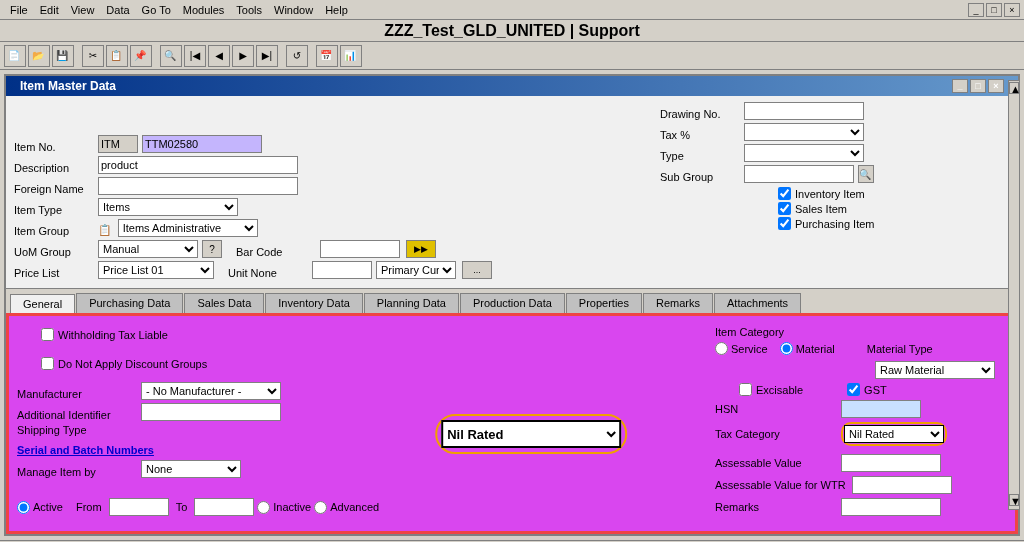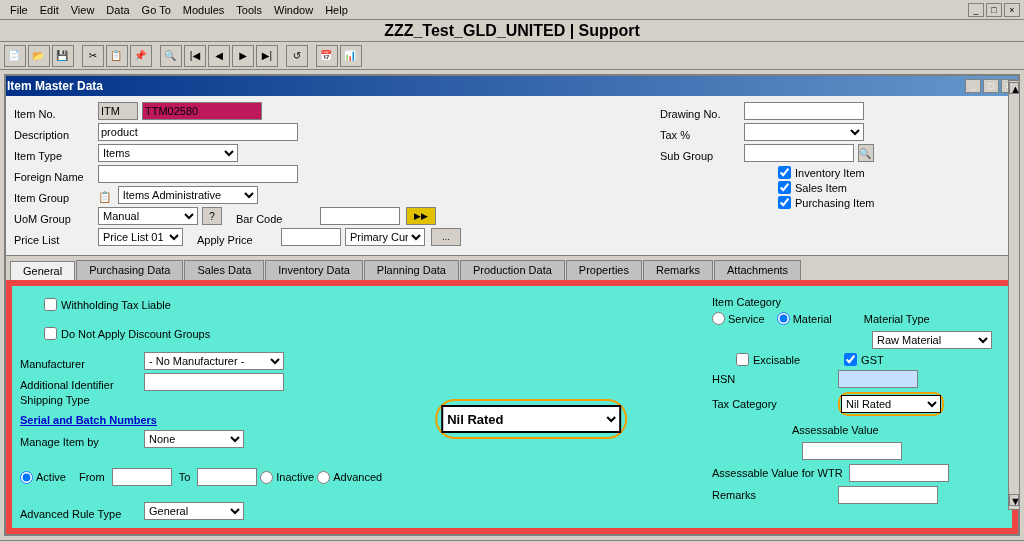--- a/index.html
+++ b/index.html
@@ -63,21 +63,21 @@
       background: #f0f0f0;
       margin: 4px;
       border: 2px solid #808080;
       height: calc(100vh - 80px);
       display: flex;
       flex-direction: column;
     }
     .window-titlebar {
       background: linear-gradient(to right, #003087, #6699cc);
       color: white;
-      padding: 3px 1px;
+      padding: 3px 14px;
       font-weight: bold;
       font-size: 12px;
       display: flex;
       justify-content: space-between;
       align-items: center;
     }
     .window-controls { display: flex; gap: 2px; }
     .win-btn {
       width: 16px; height: 14px;
       background: #d4d0c8;
@@ -105,23 +105,23 @@
       text-align: left;
       color: #000;
     }
     .form-input {
       height: 18px;
       border: 1px solid #808080;
       background: white;
       font-size: 11px;
       padding: 0 2px;
     }
-    .form-input-small { width: 80px; }
+    .form-input-small { width: 80px; margin-top: 33px; }
     .form-input-med { width: 120px; }
-    .form-input-highlight { background: #be185d; }
+    .form-input-highlight { background: #c4b5fd; }
     .form-select {
       height: 18px;
       border: 1px solid #808080;
       background: white;
       font-size: 11px;
     }
 
     .form-cols { display: flex; gap: 20px; }
     .form-col-left { flex: 1; }
     .form-col-right { width: 350px; }
@@ -146,22 +146,22 @@
     .tab.active {
       background: #f0f0f0;
       font-weight: normal;
       border-bottom: 1px solid #f0f0f0;
       position: relative;
       top: 1px;
     }
 
     
     .tab-content {
-      background: #5eead4;
-      border: 6px solid #ef4444;
+      background: #d946ef;
+      border: 3px solid #ef4444;
       flex: 1;
       padding: 8px;
       overflow-y: auto;
       position: relative;
     }
 
     .section-title {
       font-size: 11px;
       font-weight: bold;
       text-decoration: underline;
@@ -315,29 +315,29 @@
           <input class="form-input form-input-small" type="text" value="ITM" readonly="" style="width: 40px; background: rgb(212, 208, 200);">
           <input class="form-input form-input-med form-input-highlight" type="text" value="TTM02580" style="">
         </div>
 
         <div class="form-row">
           <span class="form-label">Description</span>
           <input class="form-input" type="text" value="product" style="width: 200px;">
         </div>
 
         <div class="form-row">
+          <span class="form-label">Foreign Name</span>
+          <input class="form-input" type="text" style="width: 200px;">
+        </div>
+
+        <div class="form-row">
           <span class="form-label">Item Type</span>
           <select class="form-select" style="width:140px;">
             <option>Items</option>
           </select>
-        </div>
-
-        <div class="form-row">
-          <span class="form-label">Foreign Name</span>
-          <input class="form-input" type="text" style="width: 200px;">
         </div>
 
         <div class="form-row">
           <span class="form-label">Item Group</span>
           <span style="font-size:11px; margin-right:2px;">📋</span>
           <select class="form-select" style="width:140px;">
             <option>Items Administrative</option>
           </select>
         </div>
 
@@ -347,44 +347,48 @@
             <option>Manual</option>
           </select>
           <span style="width:20px; height:18px; border:1px solid #808080; background:#d4d0c8; display:inline-flex; align-items:center; justify-content:center; font-size:10px; cursor:pointer;">?</span>
           <span class="form-label" style="margin-left:10px;">Bar Code</span>
           <input class="form-input" type="text" style="width: 80px;">
           <span style="width:30px; height:18px; border:1px solid #808080; background:#e0c000; display:inline-flex; align-items:center; justify-content:center; font-size:9px; cursor:pointer; margin-left:2px;">▶▶</span>
         </div>
 
         <div class="form-row">
           <span class="form-label">Price List</span>
-          <select class="form-select" style="width:85px;">
+          <select class="form-select" style="width:116px;">
             <option>Price List 01</option>
           </select>
-          <span class="form-label" style="margin-left:10px;">Apply Price</span>
+          <span class="form-label" style="margin-left:10px;">Unit None</span>
           <input class="form-input" type="text" style="width: 60px;">
           <select class="form-select" style="width:80px;">
             <option>Primary Curr</option>
           </select>
           <span style="width:30px; height:18px; border:1px solid #808080; background:#d4d0c8; display:inline-flex; align-items:center; justify-content:center; font-size:9px; cursor:pointer; margin-left:2px;">...</span>
         </div>
       </div>
 
       <div class="form-col-right">
 
         <div class="form-row">
           <span class="form-label">Drawing No.</span>
           <input class="form-input" type="text" style="width: 120px;">
         </div>
 
         <div class="form-row">
           <span class="form-label">Tax %</span>
           <select class="form-select" style="width:120px;"></select>
         </div>
 
+        <div class="form-row">
+          <span class="form-label">Type</span>
+          <select class="form-select" style="width:120px;"></select>
+        </div>
 
         <div class="form-row">
           <span class="form-label">Sub Group</span>
           <input class="form-input" type="text" style="width: 110px;">
           <span style="width:16px; height:18px; border:1px solid #808080; background:#d4d0c8; display:inline-flex; align-items:center; justify-content:center; font-size:10px; cursor:pointer;">🔍</span>
         </div>
 
         <div class="form-row" style="margin-top:4px;">
           <div style="width:90px;"></div>
           <div style="display:flex; flex-direction:column; gap:2px;">
@@ -535,21 +539,21 @@
         <span class="right-panel-label">Tax Category</span>
         <div class="small-dropdown-highlighted">
           <select class="form-select" style="width:100px; border:1px solid #000;">
             <option>Nil Rated</option>
             <option>GST</option>
             <option>Exempt</option>
           </select>
         </div>
       </div>
 
-      <div class="right-panel-row" style="margin-top:8px;flex-direction:column;">
+      <div class="right-panel-row" style="margin-top:8px;">
         <span class="right-panel-label">Assessable Value</span>
         <input class="right-panel-input" type="text" style="">
       </div>
 
       <div class="right-panel-row">
         <span class="right-panel-label">Assessable Value for WTR</span>
         <input class="right-panel-input" type="text" style="">
       </div>
 
       <div class="right-panel-row">

